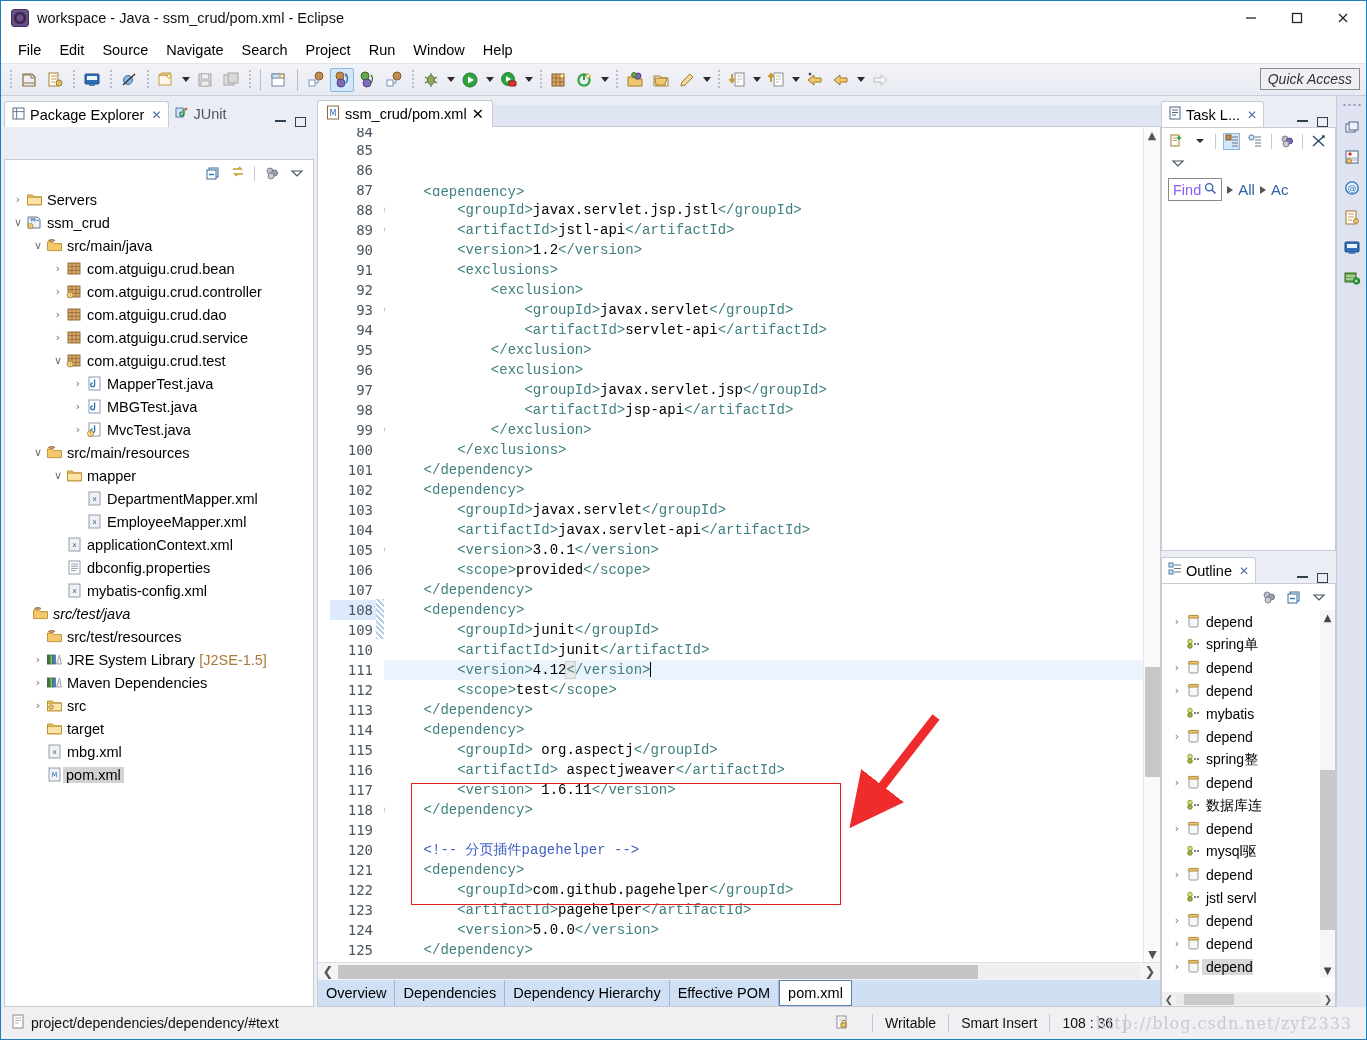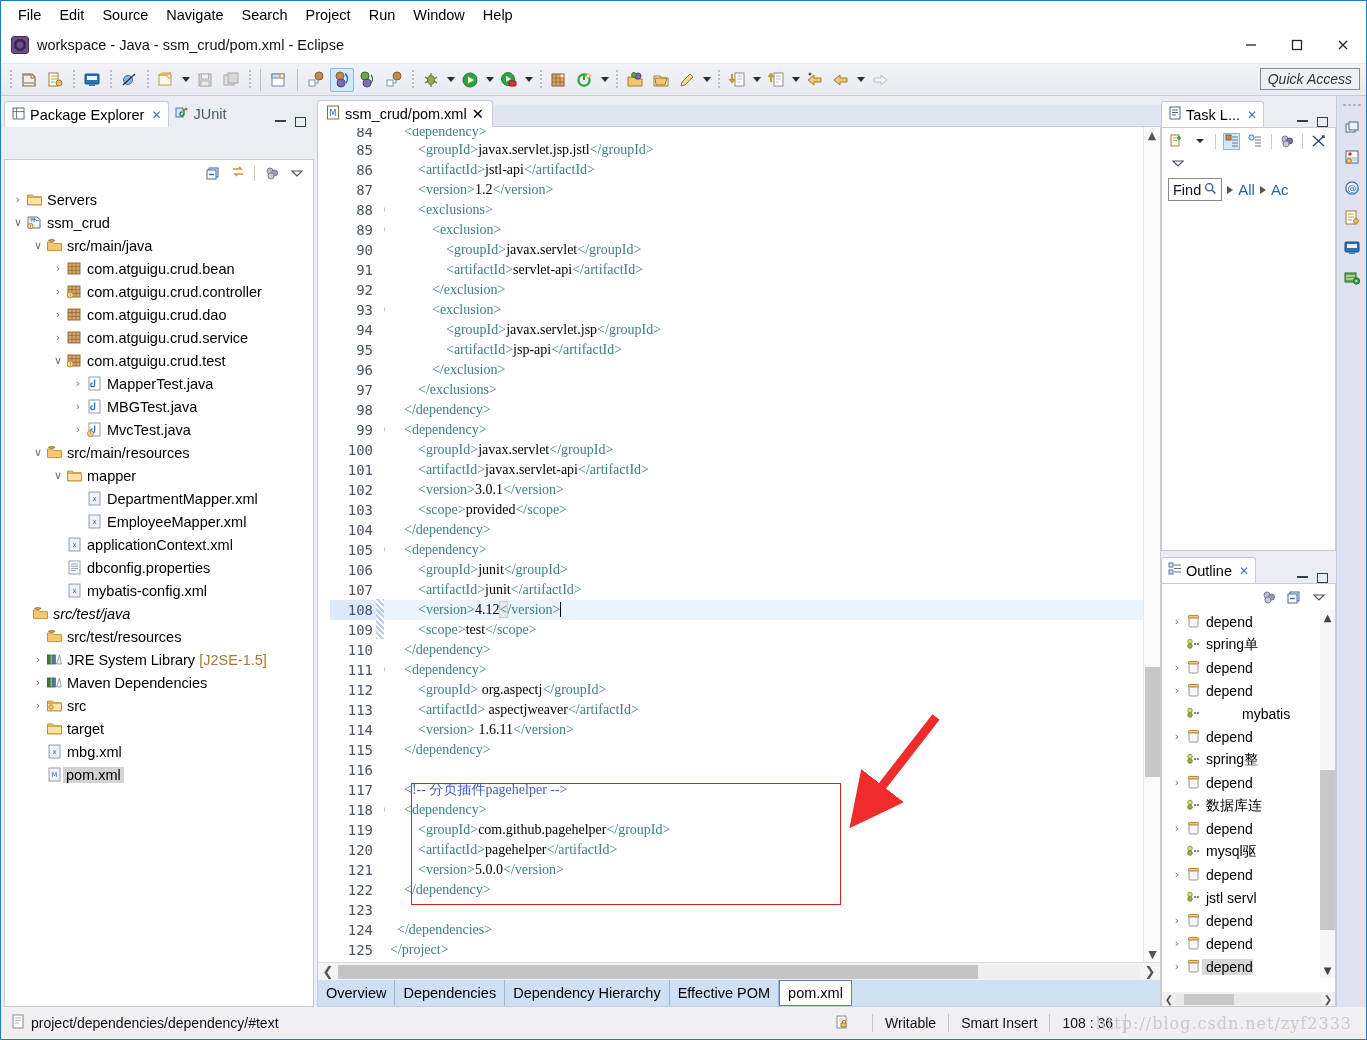--- a/index.html
+++ b/index.html
@@ -124,22 +124,22 @@
     padding-top:1px; position:relative;
   }
   #gutter .gl { height:20px; line-height:20px; padding-right:3px; position:relative; }
   #gutter .gl .fold { position:absolute; right:-9px; top:5px; width:9px; height:9px;
                       border:1px solid #9db2c8; border-radius:50%; background:#fff; }
   #gutter .gl .fold::after { content:''; position:absolute; left:1.5px; top:3px; width:5px; height:1px;
                              background:#5a7894; }
   #gutter .gl.hl { background:#ddeafb; }
   #gutter-mark { width:8px; flex:0 0 8px; background:#ffffff; position:relative; }
   #code {
-    flex:1; font-family:Liberation Serif, serif; font-size:14px;
-    padding-top:1px; position:relative; overflow:hidden; white-space:pre; color:#000;
+    flex:1; font-family:Liberation Mono, monospace; font-size:14px;
+    padding-top:18px; position:relative; overflow:hidden; white-space:pre; color:#000;margin-top:43px;
   }
   #code .cl { height:20px; line-height:20px; padding-left:6px; }
   #code .cl.hl { background:#ebf3fd; }
   .tag { color:#3f7f7f; }
   .txt { color:#000; }
   .cmt { color:#3f5fbf; }
   .caret { display:inline-block; width:1px; height:15px; background:#000;
            vertical-align:-3px; }
   .selbox { background:#e8e8e8; outline:1px solid #cfcfcf; }
 
@@ -191,53 +191,53 @@
   #watermark { position:absolute; right:14px; bottom:6px; font-family:"DejaVu Serif", serif;
                font-size:16px; color:#c9c9d2; letter-spacing:1px; }
   #left-hscroll { position:absolute; left:3px; bottom:0; width:310px; height:21px;
                   background:#f4f4f4; border:1px solid #c8cbd6; display:flex; align-items:center; }
 </style>
 </head>
 <body>
 
 <div id="window">
 
+  <div id="titlebar">
+    <div id="app-icon"></div>
+    <div id="title-text">workspace - Java - ssm_crud/pom.xml - Eclipse</div>
+    <div id="winbtns">
+      <div class="winbtn">
+        <svg width="14" height="14" viewBox="0 0 14 14">
+            <line x1="2" y1="7" x2="12" y2="7" stroke="#222" stroke-width="1.3"></line>
+          </svg>
+      </div>
+      <div class="winbtn">
+        <svg width="14" height="14" viewBox="0 0 14 14">
+            <rect x="2.5" y="2.5" width="9" height="9" fill="none" stroke="#222" stroke-width="1.3"></rect>
+          </svg>
+      </div>
+      <div class="winbtn">
+        <svg width="14" height="14" viewBox="0 0 14 14">
+            <line x1="3" y1="3" x2="11" y2="11" stroke="#222" stroke-width="1.3"></line>
+            <line x1="11" y1="3" x2="3" y2="11" stroke="#222" stroke-width="1.3"></line>
+          </svg>
+      </div>
+    </div>
+  </div>
+
   <div id="menubar">
     <div class="menu-item">File</div>
     <div class="menu-item">Edit</div>
     <div class="menu-item">Source</div>
     <div class="menu-item">Navigate</div>
     <div class="menu-item">Search</div>
     <div class="menu-item">Project</div>
     <div class="menu-item">Run</div>
     <div class="menu-item">Window</div>
     <div class="menu-item">Help</div>
-  </div>
-
-  <div id="titlebar">
-    <div id="app-icon"></div>
-    <div id="title-text">workspace - Java - ssm_crud/pom.xml - Eclipse</div>
-    <div id="winbtns">
-      <div class="winbtn">
-        <svg width="14" height="14" viewBox="0 0 14 14">
-            <line x1="2" y1="7" x2="12" y2="7" stroke="#222" stroke-width="1.3"></line>
-          </svg>
-      </div>
-      <div class="winbtn">
-        <svg width="14" height="14" viewBox="0 0 14 14">
-            <rect x="2.5" y="2.5" width="9" height="9" fill="none" stroke="#222" stroke-width="1.3"></rect>
-          </svg>
-      </div>
-      <div class="winbtn">
-        <svg width="14" height="14" viewBox="0 0 14 14">
-            <line x1="3" y1="3" x2="11" y2="11" stroke="#222" stroke-width="1.3"></line>
-            <line x1="11" y1="3" x2="3" y2="11" stroke="#222" stroke-width="1.3"></line>
-          </svg>
-      </div>
-    </div>
   </div>
 
   <div id="toolbar">
     <div class="tb-sep"></div>
     <div class="tb-ico">
       <svg width="18" height="18" viewBox="0 0 18 18">
           <path d="M3 3h9l3 3v9H3z" fill="none" stroke="#8a6a3a" stroke-width="1.2"></path>
           <path d="M4 4h7v3h3" fill="#fff" stroke="#8a6a3a" stroke-width="1"></path>
           <path d="M4 12h10" stroke="#8a6a3a"></path>
         </svg>
@@ -944,21 +944,21 @@
           </div>
           <div style="height:18px;display:flex;align-items:center;padding-left:7px;">
             <div class="vt-ico">
               <svg width="16" height="16" viewBox="0 0 16 16">
                   <path d="M3 6h10l-5 5z" fill="none" stroke="#4b5563" stroke-width="1.2"></path>
                 </svg>
             </div>
           </div>
           <div class="find-row" style="padding:6px 0 0 6px;">
             <div style="display:inline-flex;align-items:center;border:1px solid #8a8a8a;background:#fff;height:23px;padding:0 4px;gap:3px;">
-              <span style="color:#0f172a;font-size:14.5px;">Find</span>
+              <span style="color:#8b5cf6;font-size:14.5px;">Find</span>
               <span>
                 <svg width="13" height="13" viewBox="0 0 13 13">
                     <circle cx="5.2" cy="5.2" r="3.6" fill="none" stroke="#2f5fa8" stroke-width="1.3"></circle>
                     <line x1="8" y1="8" x2="11.5" y2="11.5" stroke="#2f5fa8" stroke-width="1.5"></line>
                   </svg>
               </span>
             </div>
             <span class="tri"></span>
             <span>All</span>
             <span class="tri"></span>
@@ -1052,21 +1052,21 @@
               </div>
               <div class="ol-row">
                 <span class="twist"></span>
                 <span class="tico">
                   <svg width="17" height="17" viewBox="0 0 17 17">
                     <circle cx="5" cy="5.5" r="2.3" fill="#cfe07a" stroke="#7e9329" stroke-width=".8"></circle>
                     <circle cx="5" cy="10" r="2.3" fill="#9ab83a" stroke="#5d7a22" stroke-width=".8"></circle>
                     <path d="M9 8h2M12 8h2" stroke="#555" stroke-width="1.3"></path>
                   </svg>
                 </span>
-                <span class="olb" style="padding-left: 4px; margin-left: 36px;">mybatis</span>
+                <span class="olb" style="padding-left: 4px;">mybatis</span>
               </div>
               <div class="ol-row">
                 <span class="twist">›</span>
                 <span class="tico">
                   <svg width="17" height="17" viewBox="0 0 17 17">
                     <rect x="4" y="4" width="9" height="10" rx="1.3" fill="#f7f7f7" stroke="#8a8a8a" stroke-width=".9"></rect>
                     <rect x="3.4" y="2.4" width="10.2" height="2.6" rx="1" fill="#f0c770" stroke="#a07c2a" stroke-width=".9"></rect>
                   </svg>
                 </span>
                 <span class="olb" style="padding-left: 4px;">depend</span>

